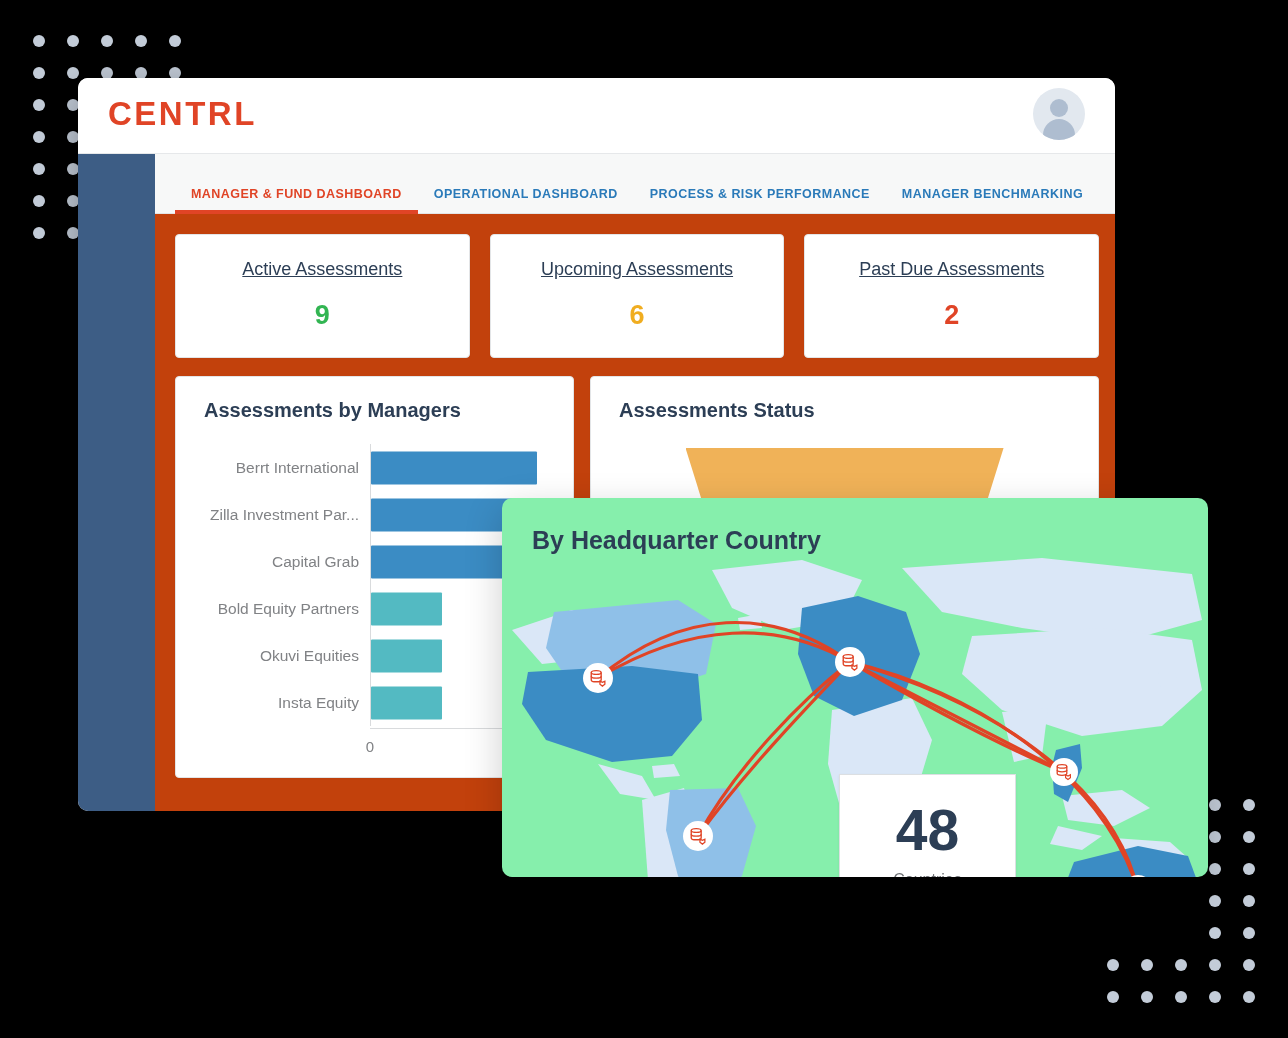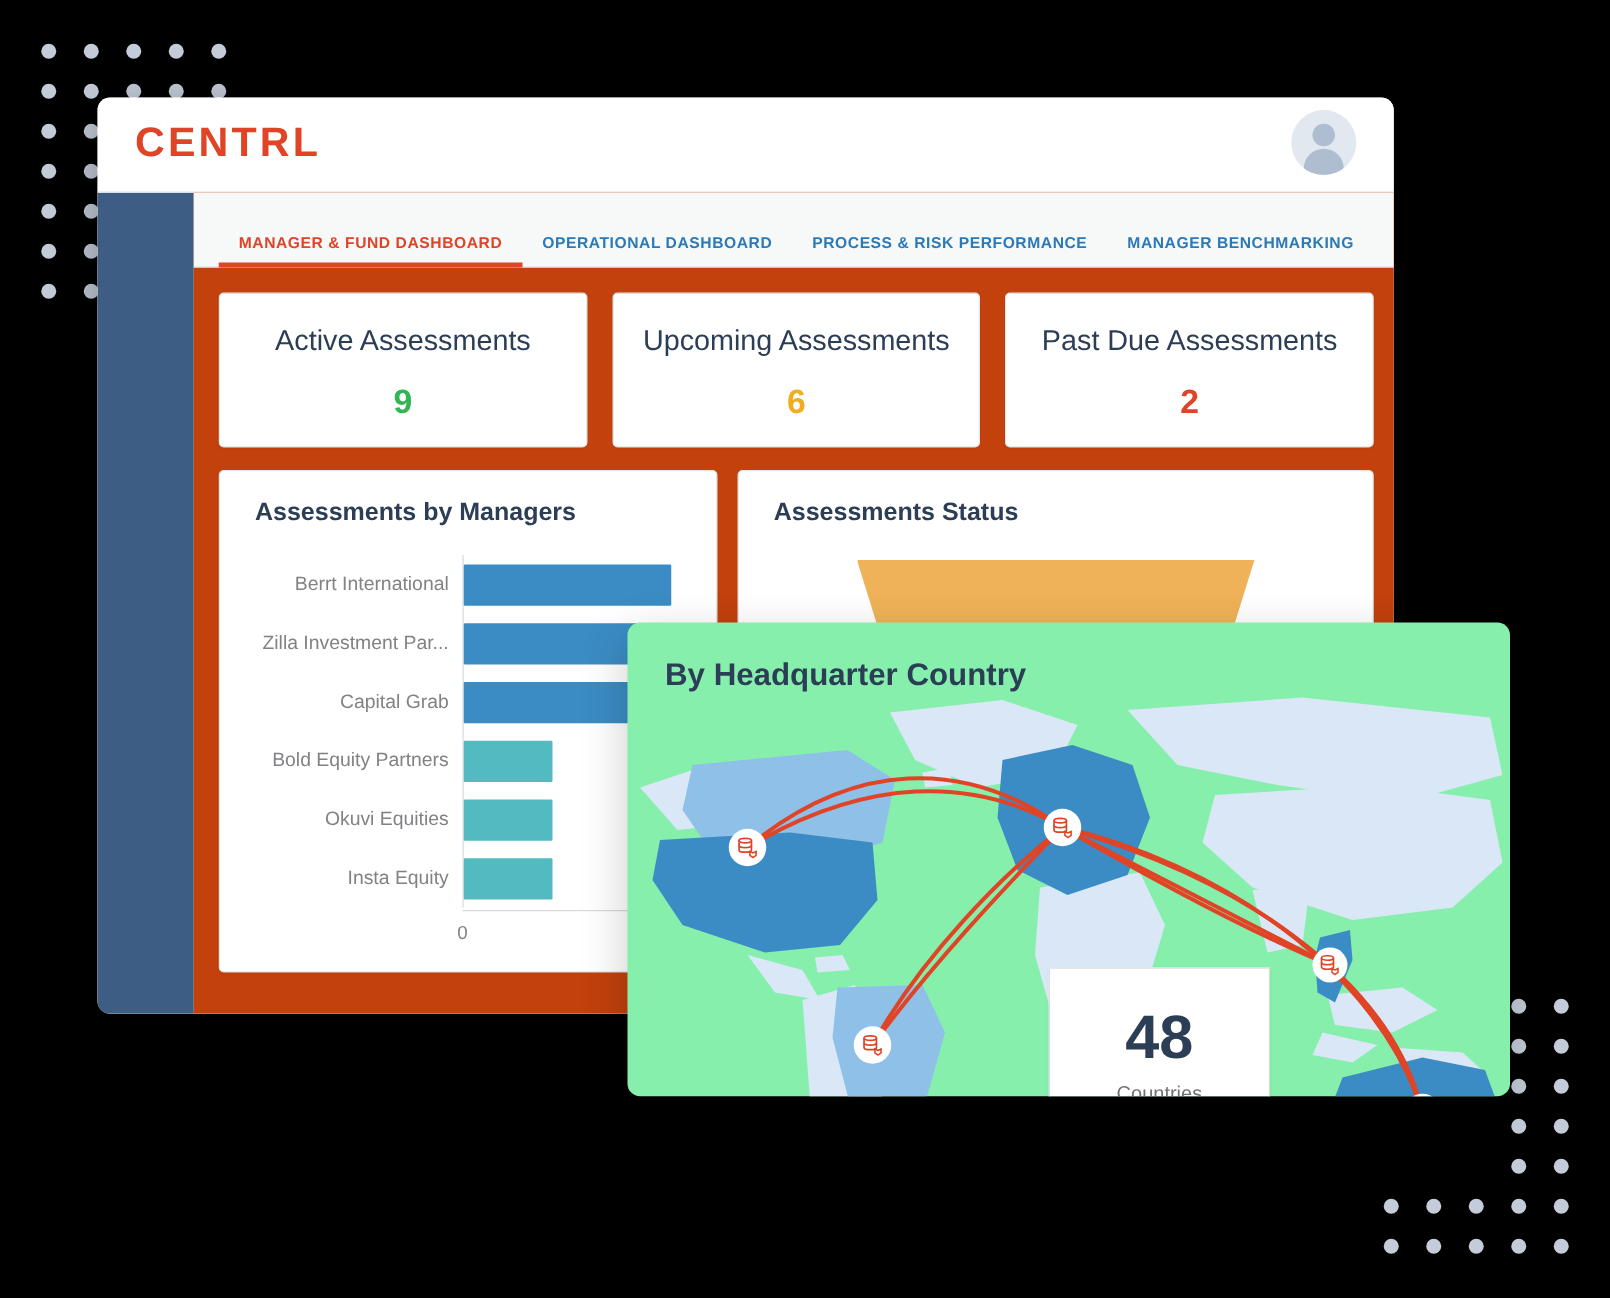--- a/index.html
+++ b/index.html
@@ -77,21 +77,21 @@
 
   
   #kpis { display: flex; gap: 20px; padding: 20px 20px 0 20px; }
   .kpi {
     flex: 1; height: 124px; background: #fff;
     border: 1px solid #e3e5e7; border-radius: 4px;
     display: flex; flex-direction: column; align-items: center;
     justify-content: flex-start; padding-top: 24px;
     box-shadow: 0 1px 2px rgba(0,0,0,0.03);
   }
-  .kpi-title { font-size: 23px; color: #2c3e55; font-weight: 400; }
+  .kpi-title { font-size: 18px; color: #2c3e55; font-weight: 400; text-decoration: underline; }
   .kpi-value { font-size: 27px; font-weight: 700; margin-top: 20px; }
   .kpi-value.green  { color: #32b552; }
   .kpi-value.orange { color: #f0ad20; }
   .kpi-value.red    { color: #e04426; }
 
   
   #panels { display: flex; gap: 16px; padding: 18px 20px 0 20px; }
   .panel {
     background: #fff; border: 1px solid #e3e5e7; border-radius: 4px;
     box-shadow: 0 1px 2px rgba(0,0,0,0.03);
@@ -153,21 +153,21 @@
     font-size: 25px; font-weight: 700; color: #2c3e55;
     padding: 28px 0 0 30px; position: relative; z-index: 3;
   }
   #map-svg { position: absolute; left: 0; top: 52px; width: 706px; height: 403px; }
   #countries-box {
     position: absolute; left: 337px; top: 276px; width: 177px; height: 126px;
     background: #fff; border: 1px solid #dcdfe2; z-index: 5;
     display: flex; flex-direction: column; align-items: center; justify-content: center;
     box-shadow: 0 1px 3px rgba(0,0,0,0.06);
   }
-  #countries-box .num { font-size: 49px; font-weight: 700; color: #2c3e55; line-height: 1; margin-top: 17px; }
+  #countries-box .num { font-size: 57px; font-weight: 700; color: #2c3e55; line-height: 1; margin-top: 17px; }
   #countries-box .lbl { font-size: 16px; color: #6f7276; margin-top: 12px; }
 </style>
 </head>
 <body>
 
 <div id="stage">
 
   <div class="dots dots-tl">
     <div class="cell">
         <span class="dot" style="background: rgb(195, 204, 216);"></span>

